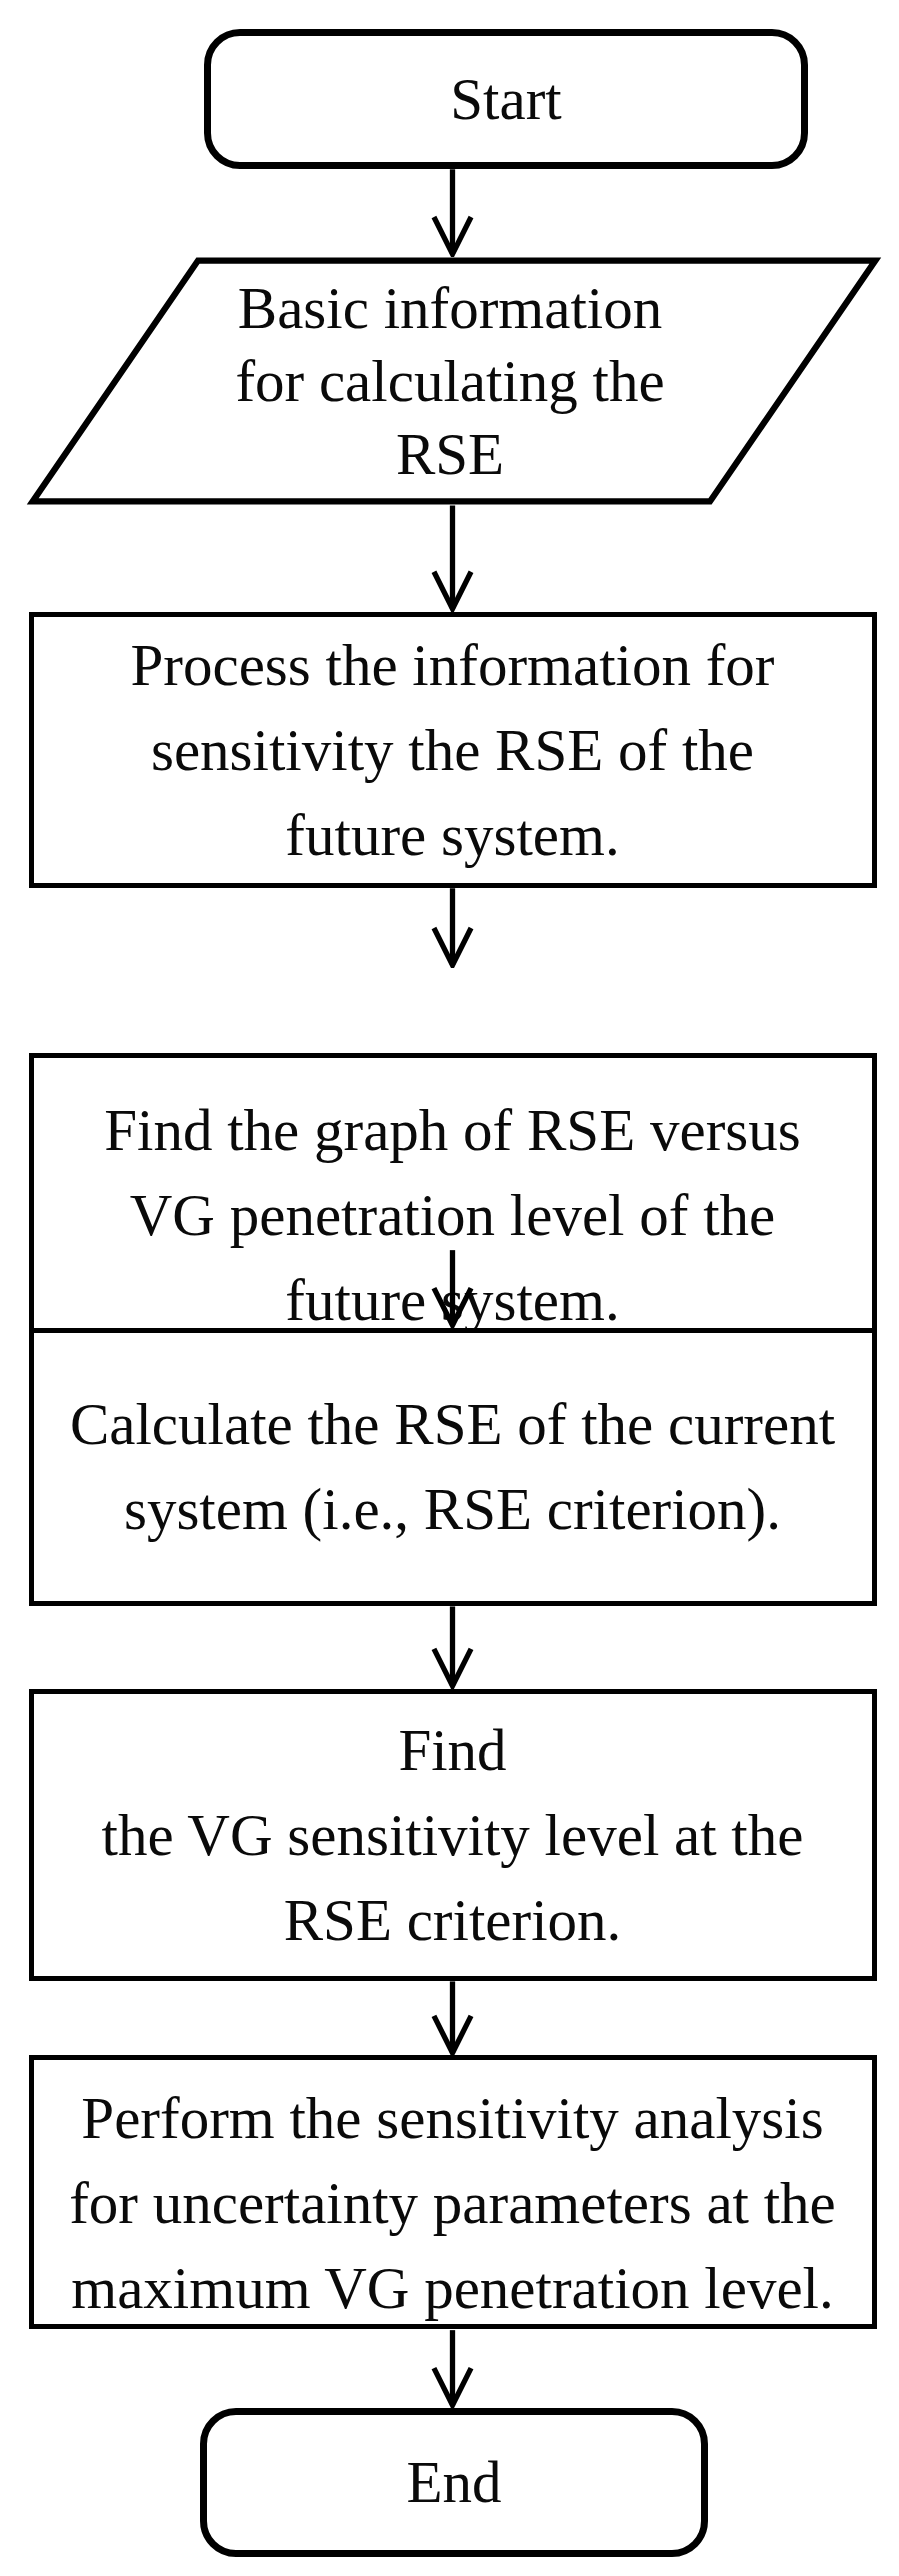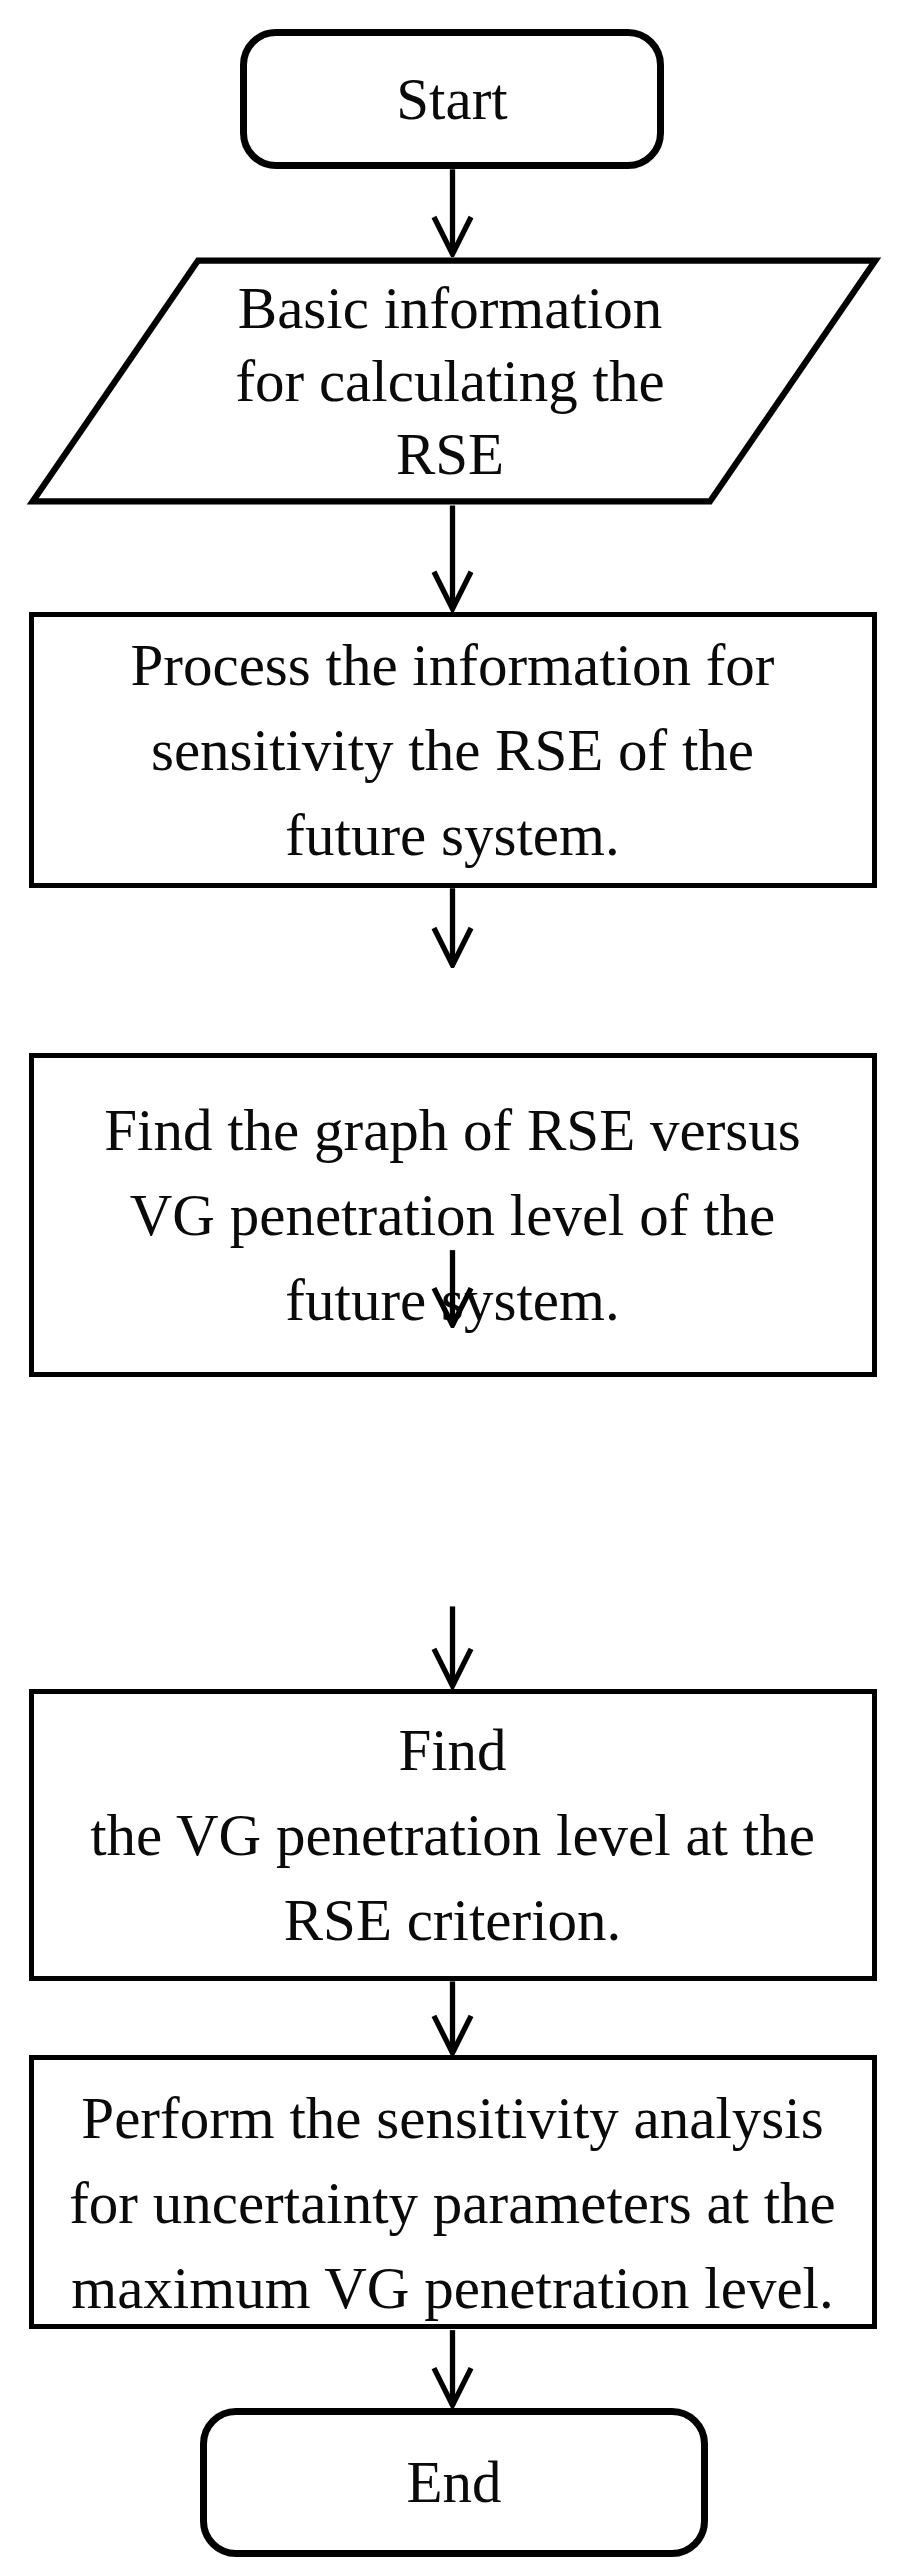--- a/index.html
+++ b/index.html
@@ -39,21 +39,21 @@
     text-align:center;font-size:59px;line-height:73px;
   }
   svg.arrow{position:absolute;display:block;}
   svg.para-shape{position:absolute;left:0;top:0;display:block;}
 </style>
 </head>
 <body>
 
 <div class="canvas">
 
-  <div class="node terminator" style="left:204px;top:29px;width:424px;height:140px;margin-left:36px;">
+  <div class="node terminator" style="left:204px;top:29px;width:604px;height:140px;">
     <div class="line">Start</div>
   </div>
 
   <svg class="arrow" style="left:426px;top:169px;" width="53" height="88" viewBox="0 0 60 99">
     <line x1="30" y1="0" x2="30" y2="96" stroke="#000" stroke-width="6"></line>
     <polyline points="9,54 30,96 51,54" fill="none" stroke="#000" stroke-width="6"></polyline>
   </svg>
 
   <div class="para-wrap" style="top:257px;width:900px;height:248px;">
     <svg class="para-shape" width="900" height="248" viewBox="0 0 1011 279">
@@ -86,29 +86,33 @@
     <div class="line">Find the graph of RSE versus</div>
     <div class="line">VG penetration level of the</div>
     <div class="line">future system.</div>
   </div>
 
   <svg class="arrow" style="left:426px;top:1250px;" width="53" height="78" viewBox="0 0 60 88">
     <line x1="30" y1="0" x2="30" y2="85" stroke="#000" stroke-width="6"></line>
     <polyline points="9,43 30,85 51,43" fill="none" stroke="#000" stroke-width="6"></polyline>
   </svg>
 
+  <div class="node process" style="left:28.5px;top:1328px;width:848px;height:278px;">
+    <div class="line">Calculate the RSE of the current</div>
+    <div class="line">system (i.e., RSE criterion).</div>
+  </div>
 
   <svg class="arrow" style="left:426px;top:1606px;" width="53" height="83" viewBox="0 0 60 93">
     <line x1="30" y1="0" x2="30" y2="90" stroke="#000" stroke-width="6"></line>
     <polyline points="9,48 30,90 51,48" fill="none" stroke="#000" stroke-width="6"></polyline>
   </svg>
 
   <div class="node process" style="left:28.5px;top:1689px;width:848px;height:292px;">
     <div class="line">Find</div>
-    <div class="line">the VG penetration level at the</div>
+    <div class="line">the VG sensitivity level at the</div>
     <div class="line">RSE criterion.</div>
   </div>
 
   <svg class="arrow" style="left:426px;top:1981px;" width="53" height="75" viewBox="0 0 60 84">
     <line x1="30" y1="0" x2="30" y2="81" stroke="#000" stroke-width="6"></line>
     <polyline points="9,39 30,81 51,39" fill="none" stroke="#000" stroke-width="6"></polyline>
   </svg>
 
   <div class="node process" style="left:28.5px;top:2055px;width:848px;height:274px;justify-content:flex-end;">
     <div class="line">Perform the sensitivity analysis</div>

